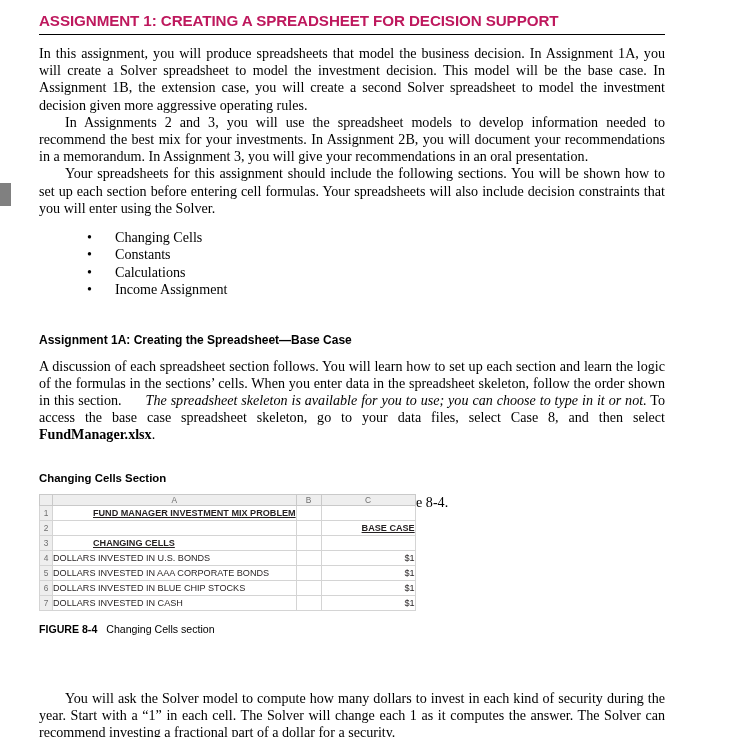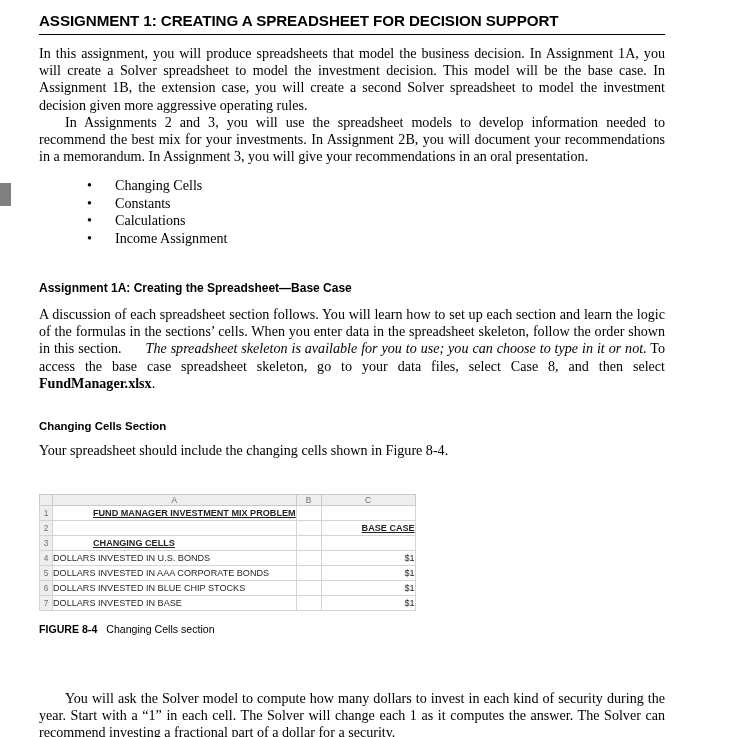--- a/index.html
+++ b/index.html
@@ -41,21 +41,21 @@
 
   
   .h1-assignment {
     font-family: "Liberation Sans", sans-serif;
     font-weight: bold;
     font-size: 15.2px;
     letter-spacing: -0.1px;
     line-height: 18px;
     margin: 0;
     padding: 0 0 4px 0;
-    color: #000000;
+    color: #be185d;
   }
   .rule {
     border: 0;
     border-top: 1.6px solid #000;
     margin: 0 0 10px 0;
     padding: 0;
     height: 0;
   }
   .h2-section {
     font-family: "Liberation Sans", sans-serif;
@@ -207,20 +207,21 @@
 
   <div class="margin-tab"></div>
 
   <div class="content">
 
     <h1 class="h1-assignment">ASSIGNMENT 1: CREATING A SPREADSHEET FOR DECISION SUPPORT</h1>
     <hr class="rule">
 
     <p class="body flush">In this assignment, you will produce spreadsheets that model the business decision. In Assignment 1A, you will create a Solver spreadsheet to model the investment decision. This model will be the base case. In Assignment 1B, the extension case, you will create a second Solver spreadsheet to model the investment decision given more aggressive operating rules.</p>
     <p class="body indent">In Assignments 2 and 3, you will use the spreadsheet models to develop information needed to recommend the best mix for your investments. In Assignment 2B, you will document your recommendations in a memorandum. In Assignment 3, you will give your recommendations in an oral presentation.</p>
+    <p class="body indent">Your spreadsheets for this assignment should include the following sections. You will be shown how to set up each section before entering cell formulas. Your spreadsheets will also include decision constraints that you will enter using the Solver.</p>
 
     <ul class="bullets">
       <li><span class="dot">•</span><span>Changing Cells</span></li>
       <li><span class="dot">•</span><span>Constants</span></li>
       <li><span class="dot">•</span><span>Calculations</span></li>
       <li><span class="dot">•</span><span>Income Assignment</span></li>
     </ul>
 
     <div class="gap-xl"></div>
 
@@ -284,21 +285,21 @@
           <td class="cell right sel-left sel-right">$1</td>
         </tr>
         <tr class="data-row">
           <td class="rownum">6</td>
           <td class="cell">DOLLARS INVESTED IN BLUE CHIP STOCKS</td>
           <td class="cell"></td>
           <td class="cell right sel-left sel-right">$1</td>
         </tr>
         <tr class="data-row">
           <td class="rownum">7</td>
-          <td class="cell">DOLLARS INVESTED IN BASE</td>
+          <td class="cell">DOLLARS INVESTED IN CASH</td>
           <td class="cell"></td>
           <td class="cell right sel-left sel-right sel-bottom">$1</td>
         </tr>
       </tbody>
     </table>
   </div>
 
   <div class="fig-caption">
     <span class="fig-label">FIGURE 8-4</span><span>Changing Cells section</span>
   </div>

